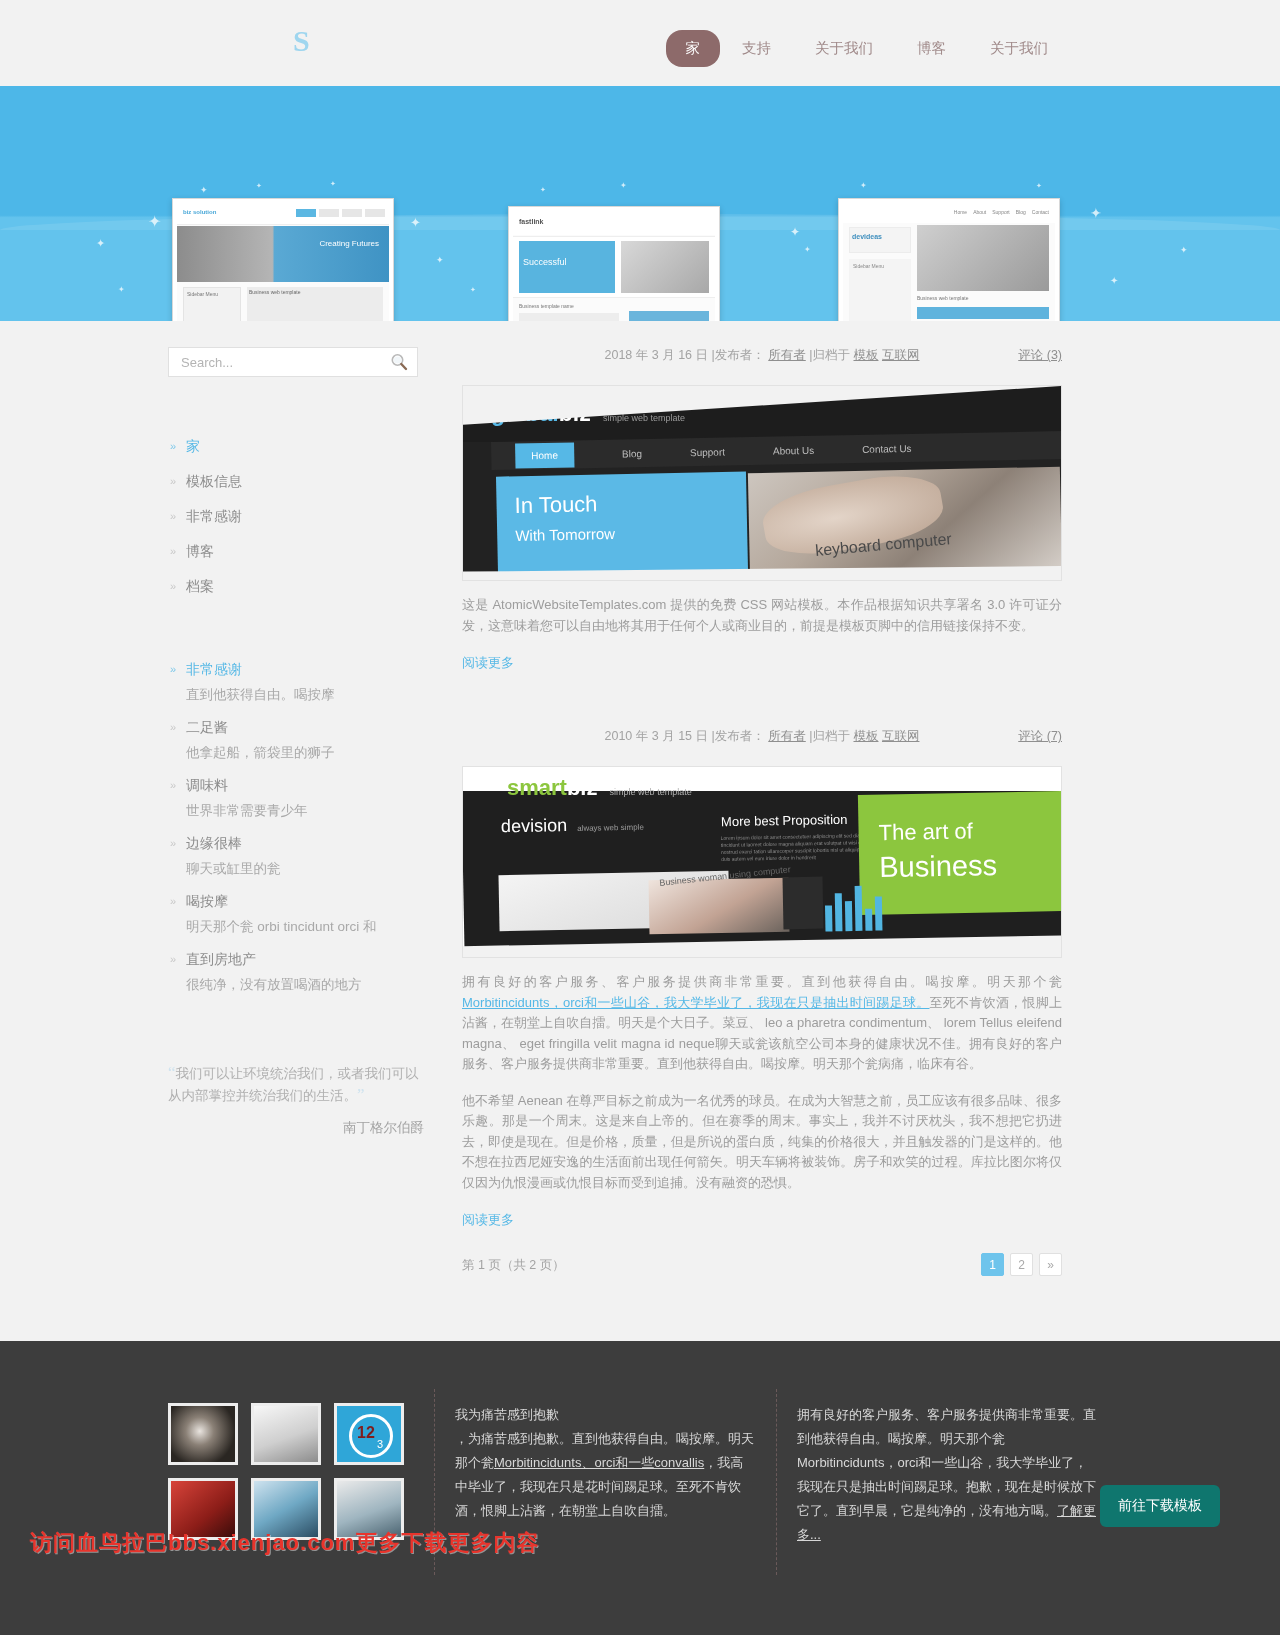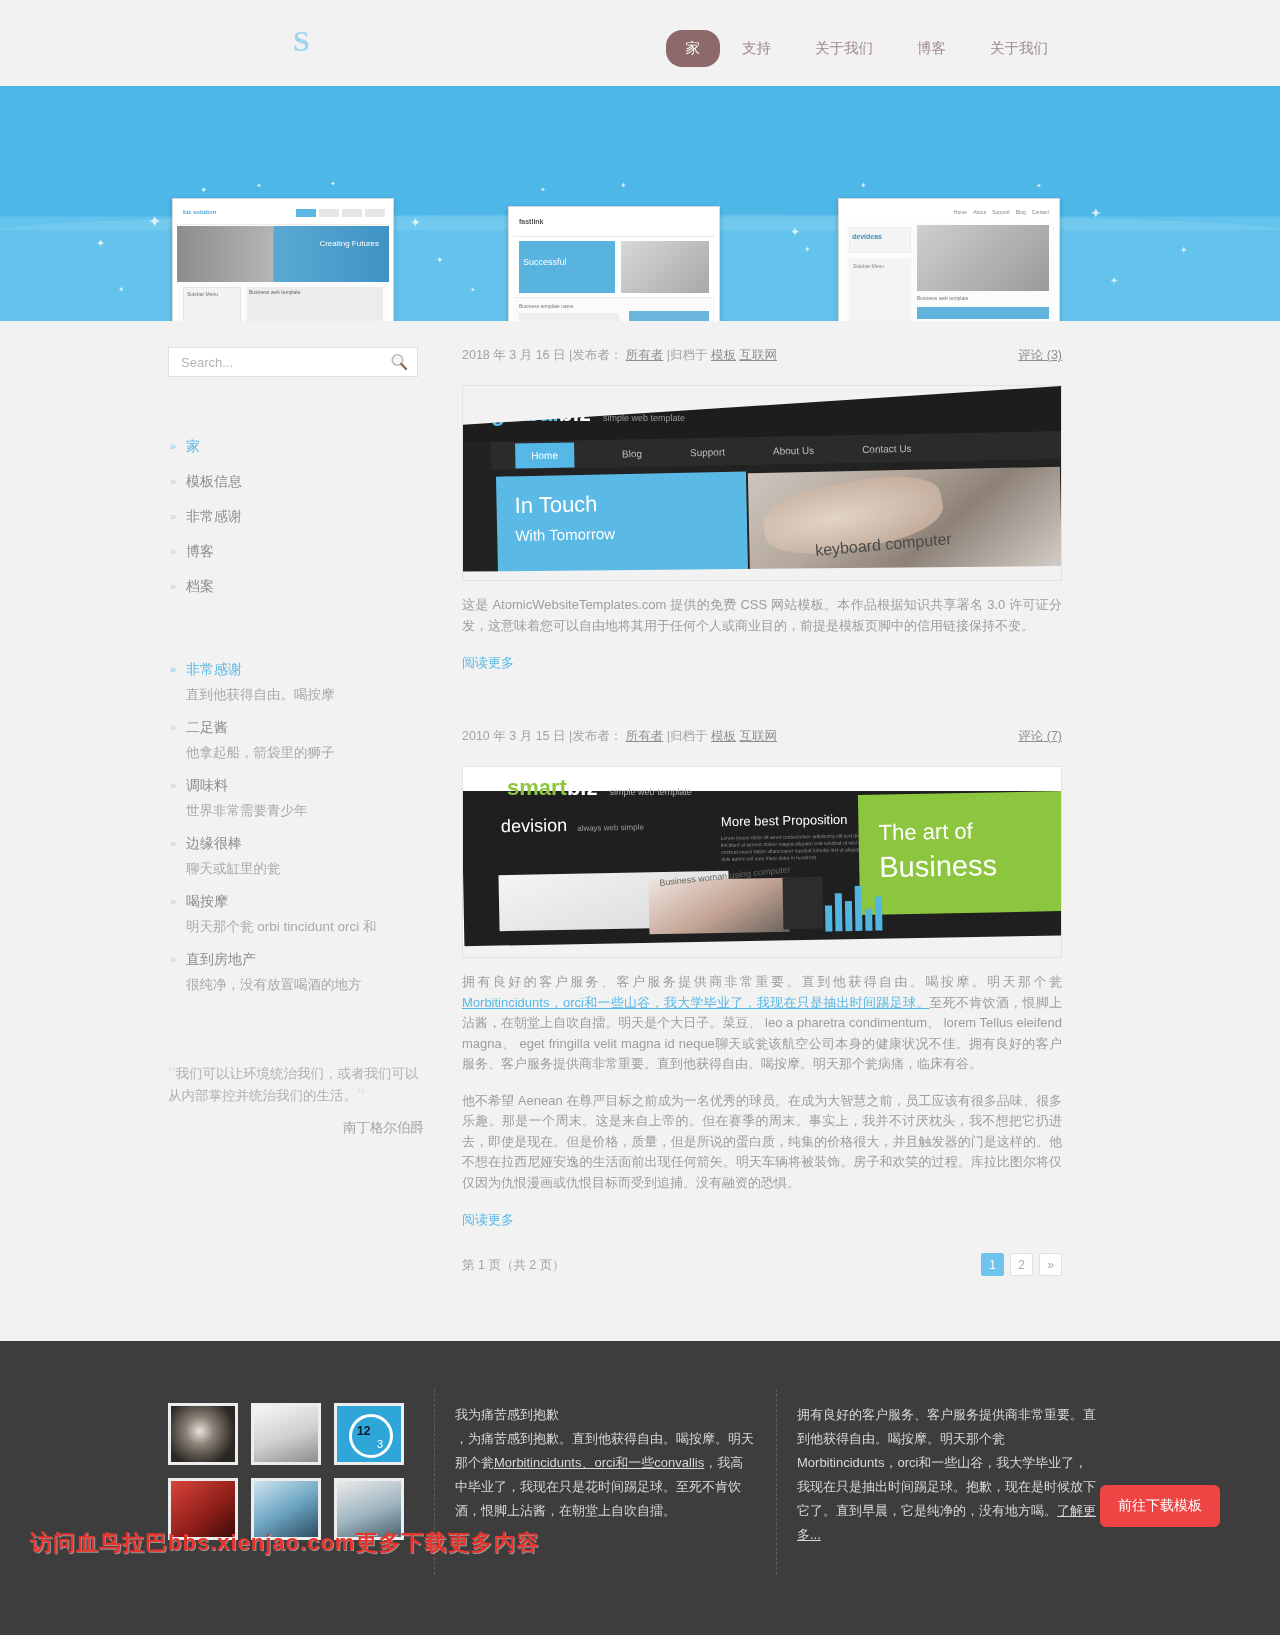--- a/index.html
+++ b/index.html
@@ -182,20 +182,21 @@
     left:462px; top:26px;
     width:600px;
   }
   .post { margin-bottom:14px; }
   .post-meta {
     font-size:12.5px;
     color:#a3a3a3;
     margin-bottom:22px;
     position:relative;
     line-height:16px;
+    text-align:center;
   }
   .post-meta a { color:#8f8f8f; text-decoration:underline; }
   .comments {
     position:absolute;
     right:0; top:0;
     color:#55b8e6;
     text-decoration:none;
     font-size:12.5px;
   }
   .post-img {
@@ -280,21 +281,21 @@
     line-height:24px;
     width:300px;
   }
   .fcol a { color:#d8d8d8; text-decoration:underline; }
   .fcol.c2 { left:455px; }
   .fcol.c3 { left:797px; }
 
   .dl-btn {
     position:absolute;
     left:1100px; top:1485px;
-    background:#ef4444;
+    background:#0f766e;
     color:#fff;
     font-size:14px;
     padding:12px 18px;
     border-radius:6px;
     text-decoration:none;
     white-space:nowrap;
   }
   .watermark {
     position:absolute;
     left:30px; top:1528px;
@@ -579,21 +580,21 @@
     <div class="gallery">
       <div class="gcell">
           <div style="width:100%;height:100%;background:radial-gradient(circle at 45% 45%,#e9e4df 0%,#8a8076 30%,#2a2622 75%);"></div>
         </div>
       <div class="gcell">
           <div style="width:100%;height:100%;background:linear-gradient(160deg,#f7f7f7,#cfcfcf 55%,#8c8c8c);"></div>
         </div>
       <div class="gcell">
           <div style="width:100%;height:100%;background:#2fa6d8;position:relative;">
             <div style="position:absolute;left:12px;top:8px;width:44px;height:44px;border:3px solid #fff;border-radius:50%;"></div>
-            <div style="position:absolute;left:20px;top:18px;color:#0f172a;font-size:12px;font-weight:bold;">12</div>
+            <div style="position:absolute;left:20px;top:18px;color:#7f1d1d;font-size:16px;font-weight:bold;">12</div>
             <div style="position:absolute;left:40px;top:32px;color:#fff;font-size:11px;">3</div>
           </div>
         </div>
       <div class="gcell">
           <div style="width:100%;height:100%;background:linear-gradient(140deg,#d8443a,#8c1d18 60%,#3a0c0a);"></div>
         </div>
       <div class="gcell">
           <div style="width:100%;height:100%;background:linear-gradient(150deg,#cfe3ef,#6fa8c4 50%,#2b4d63);"></div>
         </div>
       <div class="gcell">

